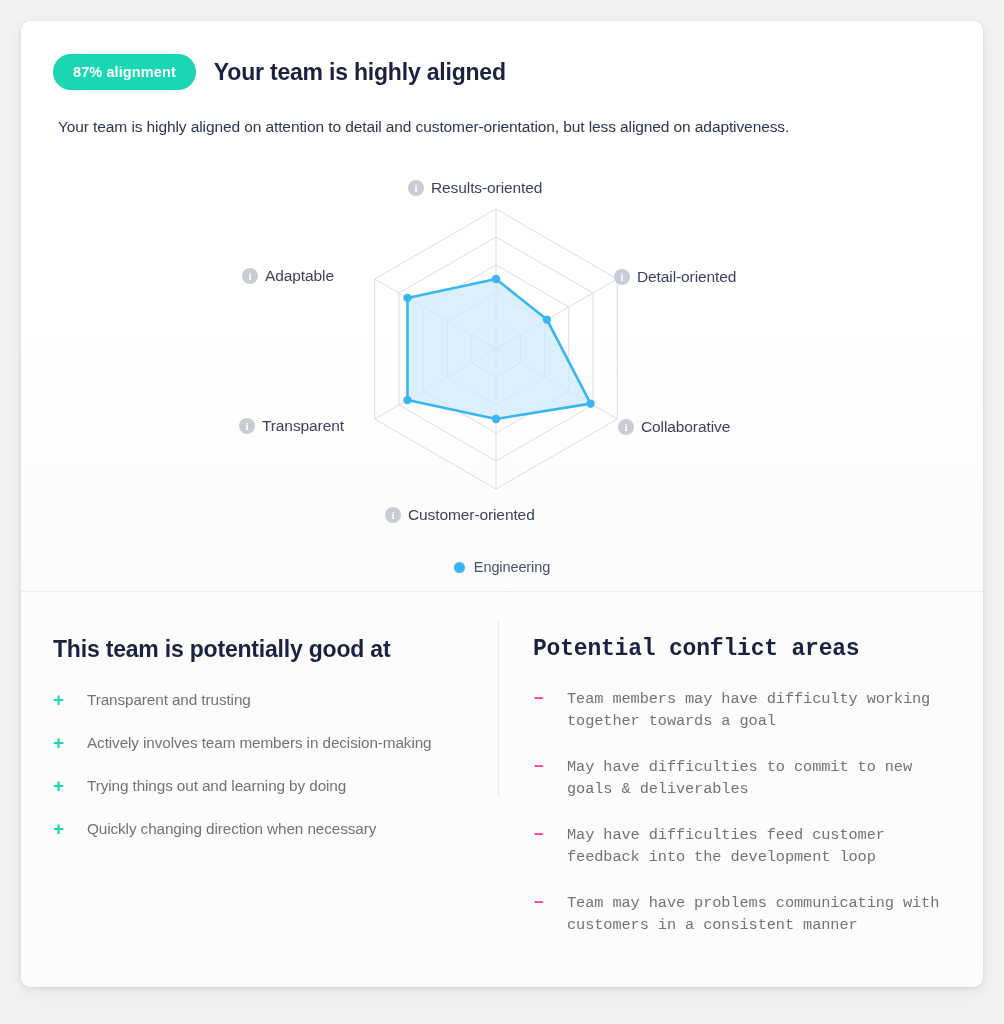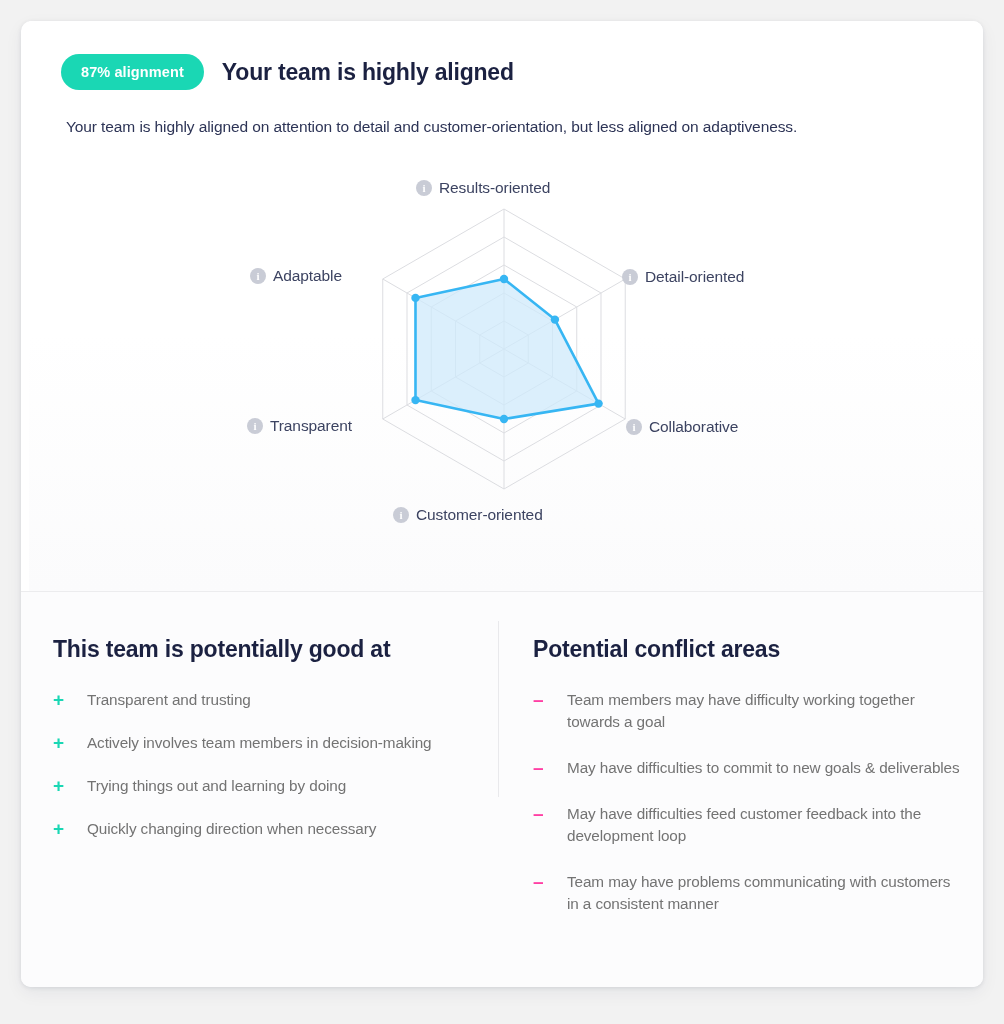--- a/index.html
+++ b/index.html
@@ -32,21 +32,20 @@
     border-radius: 10px;
     box-shadow: 0 1px 4px rgba(20,26,60,0.10), 0 6px 18px rgba(20,26,60,0.06);
     overflow: hidden;
   }
 
   
   .top-section {
     position: relative;
     height: 570px;
     background: linear-gradient(180deg,#ffffff 0%, #ffffff 55%, #fbfbfc 100%);
-    margin-left: 8px;
   }
 
   .header-row {
     position: absolute;
     left: 32px;
     top: 33px;
     display: flex;
     align-items: center;
     gap: 18px;
   }
@@ -165,21 +164,21 @@
     position: absolute;
     left: 0;
     top: 571px;
     width: 962px;
     height: 395px;
     background: #fcfcfd;
     display: flex;
   }
   .panel { position: relative; padding: 44px 0 0 0; }
   .panel-left  { width: 476px; padding-left: 32px; padding-right: 24px; }
-  .panel-right { width: 486px; padding-left: 36px; padding-right: 18px; }
+  .panel-right { width: 486px; padding-left: 36px; padding-right: 18px; font-family: Liberation Mono, monospace; }
   .vdiv {
     position: absolute;
     left: 477px;
     top: 600px;
     width: 1px;
     height: 176px;
     background: #e9e9ec;
   }
 
   .panel-title {
@@ -274,20 +273,24 @@
         </div>
         <div class="axis-label lbl-principled">
           <span class="info-icon">i</span>
           <span>Transparent</span>
         </div>
         <div class="axis-label lbl-adaptable">
           <span class="info-icon">i</span>
           <span>Adaptable</span>
         </div>
 
+        <div class="legend">
+          <span class="legend-dot"></span>
+          <span class="legend-label">Engineering</span>
+        </div>
       </div>
     </div>
 
     <div class="hr"></div>
 
     <div class="bottom">
       <div class="panel panel-left">
         <h2 class="panel-title">This team is potentially good at</h2>
         <ul class="items" id="good-list">
             <li>

